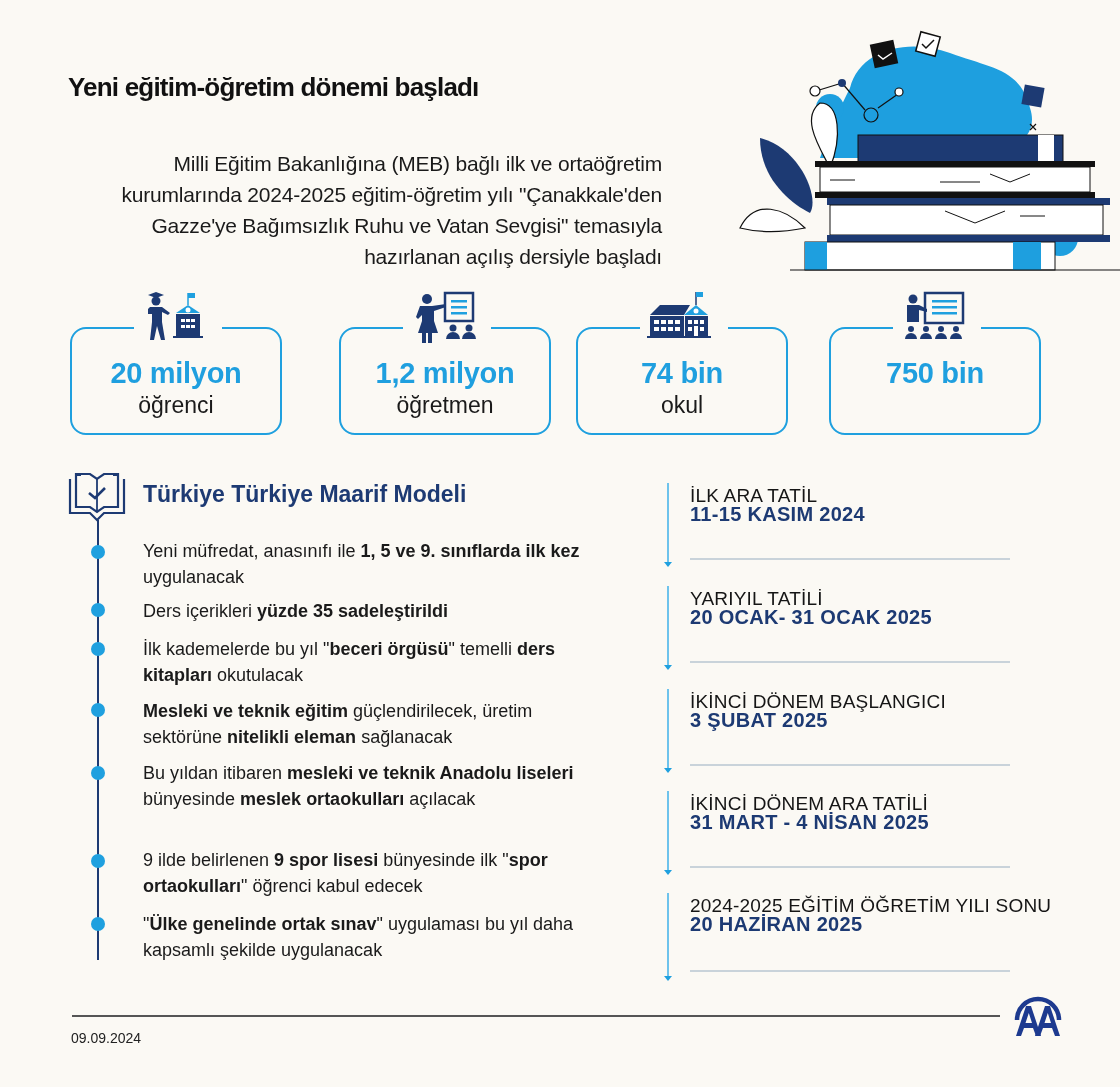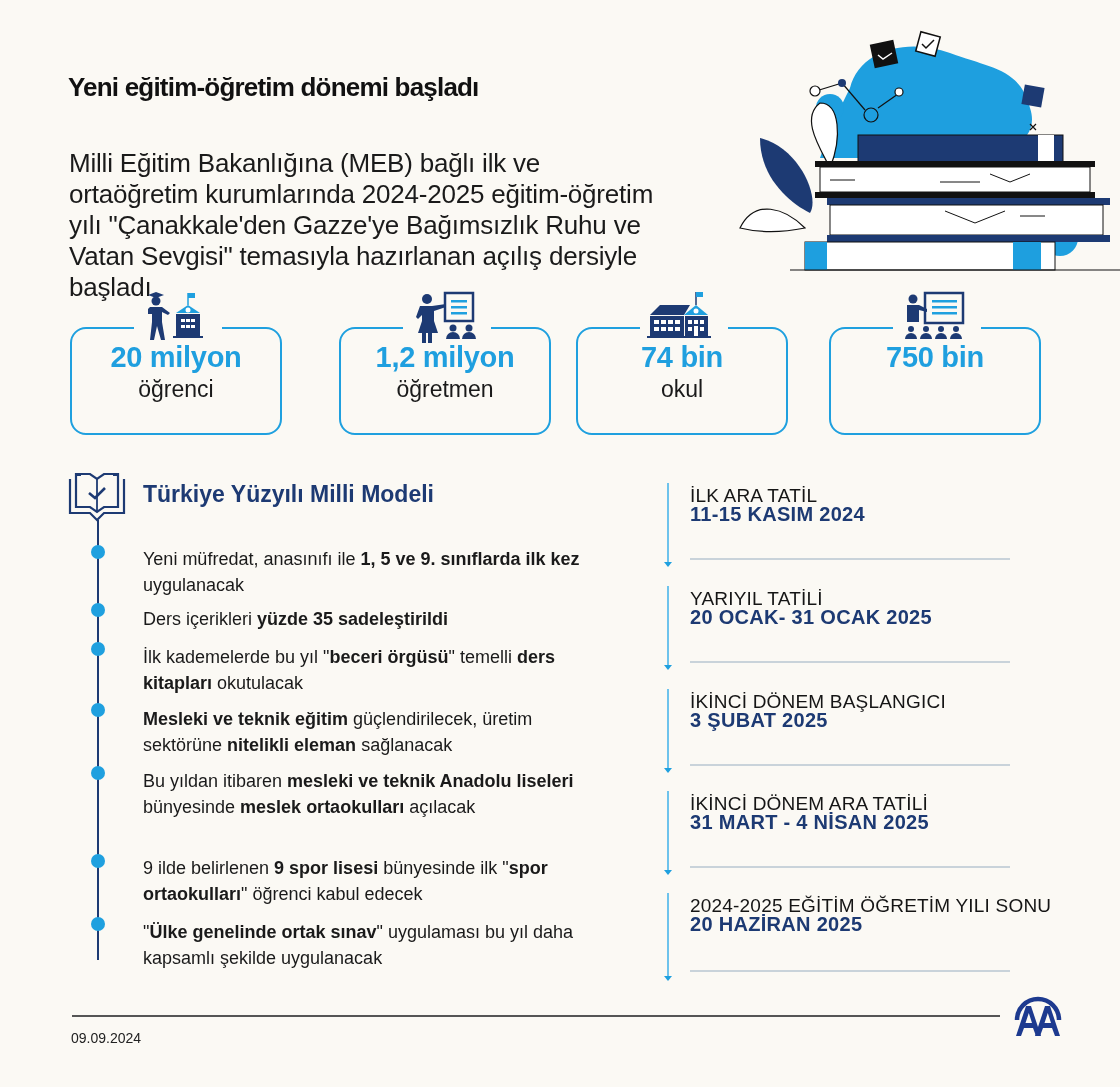--- a/index.html
+++ b/index.html
@@ -10,52 +10,53 @@
       color: #151515;
       position: relative;
       overflow: hidden;
     }
     .title {
       position: absolute; left: 68px; top: 72px;
       font-size: 26px; font-weight: 700; letter-spacing: -0.8px;
       color: #111;
     }
     .subtitle {
-      position: absolute; left: 69px; top: 148px; width: 600px;
-      font-size: 26px; line-height: 31px; color: #1a1a1a;
+      position: absolute; left: 62px; top: 148px; width: 600px;
+      font-size: 21px; line-height: 31px; color: #1a1a1a;
       letter-spacing: -0.2px;
+      text-align: right;
     }
     .hero { position: absolute; left: 730px; top: 28px; width: 390px; height: 250px; }
 
     
     .stat {
       position: absolute; top: 327px; width: 212px; height: 108px;
       border: 2px solid #1fa0df; border-radius: 16px;
       text-align: center;
     }
     .stat .gap {
       position: absolute; top: -4px; left: 62px; width: 88px; height: 8px;
       background: #fbf9f4;
     }
     .stat .ic { position: absolute; top: -38px; left: 50%; transform: translateX(-50%); width: 76px; height: 52px; }
     .stat .num {
-      margin-top: 12px; font-size: 29px; font-weight: 700; color: #1f9fdf; letter-spacing: -0.3px;
+      margin-top: 28px; font-size: 29px; font-weight: 700; color: #1f9fdf; letter-spacing: -0.3px;
     }
     .stat .lbl { font-size: 23px; color: #1a1a1a; margin-top: 2px; }
 
     
     .maarif-icon { position: absolute; left: 67px; top: 471px; }
     .maarif-title {
       position: absolute; left: 143px; top: 481px;
       font-size: 23px; font-weight: 700; color: #1d3a73;
     }
     .vline { position: absolute; left: 97px; top: 520px; width: 2px; height: 440px; background: #1d3a73; }
     .bullet {
       position: absolute; left: 143px; width: 460px;
-      font-size: 18px; line-height: 26px; color: #1a1a1a; margin-top: 8px;
+      font-size: 18px; line-height: 26px; color: #1a1a1a;
     }
     .bullet b { font-weight: 700; }
     .dot { position: absolute; left: 91px; width: 14px; height: 14px; border-radius: 50%; background: #1fa0df; }
 
     
     .tl { position: absolute; left: 665px; width: 345px; }
     .tl .arrow { position: absolute; left: 2px; top: 8px; width: 1.5px; background: #6ec3ec; }
     .tl .arrow::after {
       content: ""; position: absolute; left: -3px; bottom: -4px;
       border-left: 4px solid transparent; border-right: 4px solid transparent; border-top: 5px solid #1fa0df;
@@ -209,21 +210,21 @@
   <div class="num">750 bin</div>
 </div>
 
 <svg class="maarif-icon" width="60" height="52" viewBox="0 0 60 52">
   <path d="M8 4 h6 M46 4 h6" stroke="#1d3a73" stroke-width="2" fill="none"></path>
   <path d="M3 8 v34 h20 l7 7 l7 -7 h20 v-34" stroke="#1d3a73" stroke-width="2.2" fill="none"></path>
   <path d="M9 3 v33 h14 l7 5 l7 -5 h14 v-33 h-14 l-7 5 l-7 -5 Z" stroke="#1d3a73" stroke-width="2.2" fill="none"></path>
   <path d="M30 8 v33" stroke="#1d3a73" stroke-width="1.8"></path>
   <path d="M22 22 l6 5 l10 -10" stroke="#1d3a73" stroke-width="2.6" fill="none"></path>
 </svg>
-<div class="maarif-title">Türkiye Yüzyılı Milli Modeli</div>
+<div class="maarif-title">Türkiye Türkiye Maarif Modeli</div>
 <div class="vline"></div>
 
 <div class="dot" style="top:545px"></div>
 <div class="bullet" style="top:538px">Yeni müfredat, anasınıfı ile <b>1, 5 ve 9. sınıflarda ilk kez</b> uygulanacak</div>
 <div class="dot" style="top:603px"></div>
 <div class="bullet" style="top:598px">Ders içerikleri <b>yüzde 35 sadeleştirildi</b></div>
 <div class="dot" style="top:642px"></div>
 <div class="bullet" style="top:636px">İlk kademelerde bu yıl "<b>beceri örgüsü</b>" temelli <b>ders kitapları</b> okutulacak</div>
 <div class="dot" style="top:703px"></div>
 <div class="bullet" style="top:698px"><b>Mesleki ve teknik eğitim</b> güçlendirilecek, üretim sektörüne <b>nitelikli eleman</b> sağlanacak</div>

